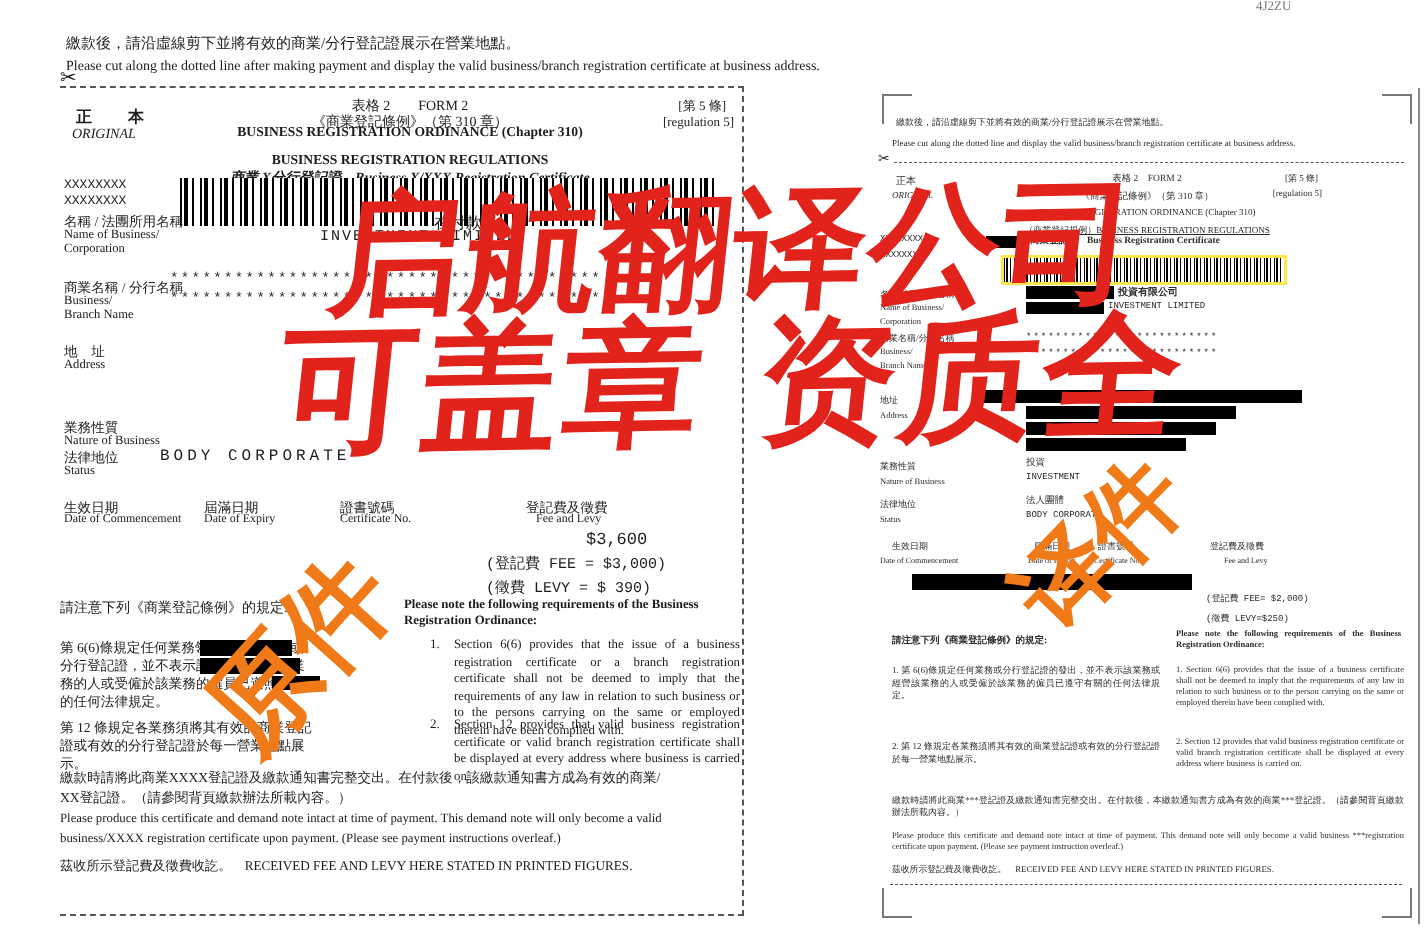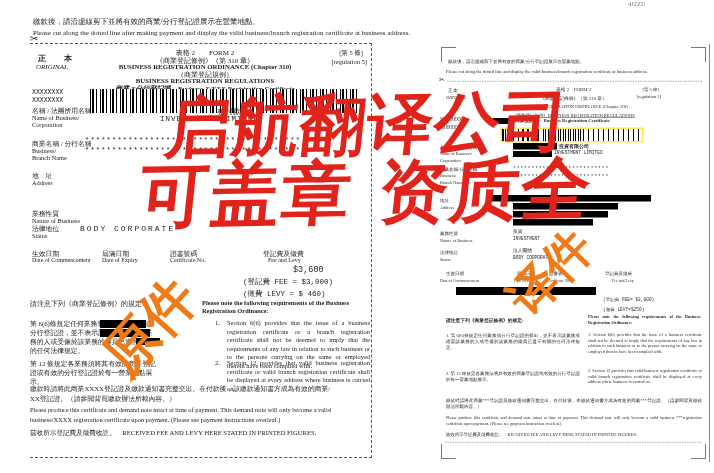--- a/index.html
+++ b/index.html
@@ -42,21 +42,20 @@
 
 <div id="page-left">
   <div class="a" style="left:0px;top:-11px;font-size:10px;">✂</div>
 
   <div class="a cn b" style="left:8px;top:9px;font-size:8px;letter-spacing:5px;">正　本</div>
   <div class="a it" style="left:6px;top:19px;font-size:7px;">ORIGINAL</div>
 
   <div class="a cn" style="left:55px;top:4px;width:240px;text-align:center;font-size:7px;">表格 2　　FORM 2</div>
   <div class="a cn" style="left:55px;top:12px;width:240px;text-align:center;font-size:7px;">《商業登記條例》（第 310 章）</div>
   <div class="a b" style="left:55px;top:19px;width:240px;text-align:center;font-size:6.8px;">BUSINESS REGISTRATION ORDINANCE (Chapter 310)</div>
-  <div class="a cn" style="left:55px;top:26px;width:240px;text-align:center;font-size:7px;">（商業登記規例）</div>
   <div class="a b" style="left:55px;top:33px;width:240px;text-align:center;font-size:6.8px;">BUSINESS REGISTRATION REGULATIONS</div>
   <div class="a cn b it" style="left:45px;top:40px;width:260px;text-align:center;font-size:7px;text-decoration:underline;">商業 X分行登記證　Business X/XXX Registration Certificate</div>
 
   <div class="a cn" style="right:8px;top:5px;font-size:6.5px;">[第 5 條]</div>
   <div class="a" style="right:4px;top:14px;font-size:6.5px;">[regulation 5]</div>
 
   <div class="a mono" style="left:2px;top:45px;font-size:6.5px;">XXXXXXXX</div>
   <div class="a mono" style="left:2px;top:53px;font-size:6.5px;">XXXXXXXX</div>
 
   <div class="a barcode" style="left:60px;top:45px;width:270px;height:24px;"></div>
@@ -86,21 +85,21 @@
   <div class="a cn" style="left:2px;top:205px;font-size:6.8px;">生效日期</div>
   <div class="a" style="left:2px;top:213px;font-size:6px;">Date of Commencement</div>
   <div class="a cn" style="left:72px;top:205px;font-size:6.8px;">屆滿日期</div>
   <div class="a" style="left:72px;top:213px;font-size:6px;">Date of Expiry</div>
   <div class="a cn" style="left:140px;top:205px;font-size:6.8px;">證書號碼</div>
   <div class="a" style="left:140px;top:213px;font-size:6px;">Certificate No.</div>
   <div class="a cn" style="left:233px;top:205px;font-size:6.8px;">登記費及徵費</div>
   <div class="a" style="left:238px;top:213px;font-size:6px;">Fee and Levy</div>
   <div class="a mono" style="left:263px;top:221px;font-size:8.5px;">$3,600</div>
   <div class="a cn mono" style="left:213px;top:233px;font-size:7.5px;">(登記費 FEE = $3,000)</div>
-  <div class="a cn mono" style="left:213px;top:245px;font-size:7.5px;">(徵費 LEVY = $  460)</div>
+  <div class="a cn mono" style="left:213px;top:245px;font-size:7.5px;">(徵費 LEVY = $  390)</div>
 
   <div class="a cn" style="left:0px;top:255px;font-size:7px;">請注意下列《商業登記條例》的規定:</div>
   <div class="a b" style="left:172px;top:255px;font-size:6.4px;">Please note the following requirements of the Business</div>
   <div class="a b" style="left:172px;top:263px;font-size:6.4px;">Registration Ordinance:</div>
 
   <div class="a cn" style="left:0px;top:275px;font-size:6.8px;">第 6(6)條規定任何業務領有商業登記證或</div>
   <div class="a cn" style="left:0px;top:284px;font-size:6.8px;">分行登記證，並不表示該業務或經營該業</div>
   <div class="a cn" style="left:0px;top:293px;font-size:6.8px;">務的人或受僱於該業務的僱員已遵照有關</div>
   <div class="a cn" style="left:0px;top:302px;font-size:6.8px;">的任何法律規定。</div>
   <div class="redact" style="left: 70px; top: 276px; width: 46px; height: 8px; background: rgb(0, 0, 0);"></div>

